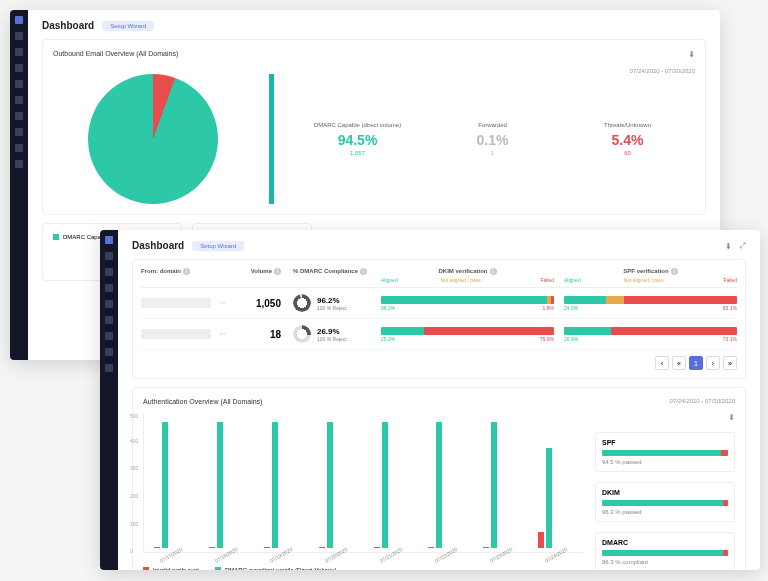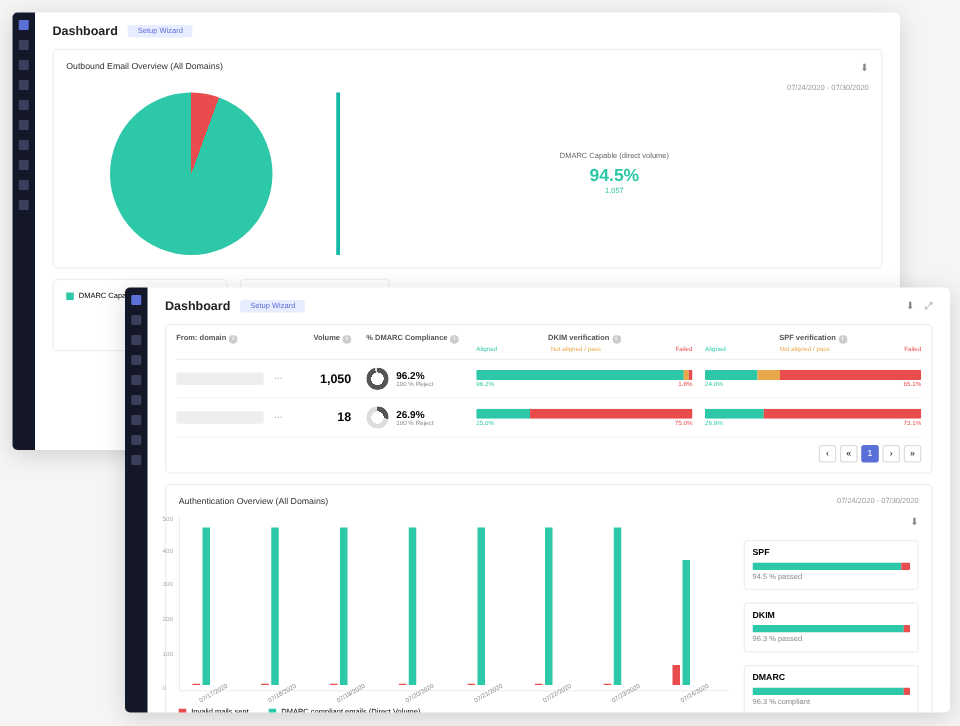--- a/index.html
+++ b/index.html
@@ -4,31 +4,31 @@
 <style>
 * { margin: 0; padding: 0; box-sizing: border-box; }
 body { font-family: -apple-system, BlinkMacSystemFont, 'Segoe UI', Arial, sans-serif; background: #f5f5f5; width: 768px; height: 581px; position: relative; overflow: hidden; font-size: 7px; }
 .window { position: absolute; background: #fff; border-radius: 4px; box-shadow: 0 4px 20px rgba(0,0,0,0.15); display: flex; }
 .window-1 { top: 10px; left: 10px; width: 710px; height: 350px; }
 .window-2 { top: 230px; left: 100px; width: 660px; height: 340px; }
 .sidebar { width: 18px; background: #141728; border-radius: 4px 0 0 4px; display: flex; flex-direction: column; align-items: center; padding-top: 6px; gap: 8px; }
 .sidebar-icon { width: 8px; height: 8px; background: #3a3f5c; border-radius: 1px; }
 .sidebar-icon.active { background: #5b6fd8; }
 .main { flex: 1; padding: 10px 14px; overflow: hidden; }
-.header { display: flex; align-items: flex-start; gap: 8px; margin-bottom: 8px; }
+.header { display: flex; align-items: flex-end; gap: 8px; margin-bottom: 8px; }
 .title { font-size: 10px; font-weight: 600; color: #222; }
 .setup-btn { background: #e8ecff; color: #5b6fd8; border: none; padding: 2px 8px; border-radius: 3px; font-size: 6px; cursor: pointer; }
 .logo { margin-left: auto; background: #000; color: #fff; padding: 5px 12px; font-size: 10px; font-weight: 700; letter-spacing: 0.5px; }
 .card { border: 1px solid #eee; border-radius: 4px; padding: 10px; margin-bottom: 8px; }
 .card-header { display: flex; justify-content: space-between; margin-bottom: 8px; font-size: 7px; color: #333; }
 .card-date { color: #999; font-size: 6px; }
 .overview-body { display: flex; gap: 16px; }
 .pie-container { flex: 0 0 200px; display: flex; justify-content: center; align-items: center; }
 .pie { width: 130px; height: 130px; border-radius: 50%; background: conic-gradient(#e84c4c 0deg 20deg, #2dc8a8 20deg 360deg); }
-.stats { flex: 1; display: flex; align-items: center; border-left: 3px solid #14b8a6; padding-left: 16px; }
+.stats { flex: 1; display: flex; align-items: center; border-left: 5px solid #14b8a6; padding-left: 16px; }
 .stat { flex: 1; text-align: center; }
 .stat-label { font-size: 6px; color: #666; margin-bottom: 4px; }
 .stat-value { font-size: 14px; font-weight: 600; }
 .stat-sub { font-size: 6px; margin-top: 2px; }
 .green { color: #2dc8a8; }
 .red { color: #e84c4c; }
 .gray { color: #bbb; }
 .bottom-row { display: flex; gap: 10px; }
 .legend-card { flex: 0 0 140px; font-size: 6px; }
 .legend-item { display: flex; align-items: center; gap: 4px; }
@@ -117,20 +117,30 @@
       <div class="overview-body">
         <div class="pie-container">
           <div class="pie"></div>
         </div>
         <div class="stats">
           <div class="stat">
             <div class="stat-label">DMARC Capable (direct volume)</div>
             <div class="stat-value green">94.5%</div>
             <div class="stat-sub green">1,057</div>
           </div>
+          <div class="stat">
+            <div class="stat-label">Forwarded</div>
+            <div class="stat-value gray">0.1%</div>
+            <div class="stat-sub gray">1</div>
+          </div>
+          <div class="stat">
+            <div class="stat-label">Threats/Unknown</div>
+            <div class="stat-value red">5.4%</div>
+            <div class="stat-sub red">60</div>
+          </div>
         </div>
       </div>
     </div>
     <div class="bottom-row">
       <div class="card legend-card">
         <div class="legend-item">
           <span class="legend-swatch" style="background:#2dc8a8"></span>
           <span>DMARC Capable - 1,057 (94%)</span>
         </div>
       </div>

